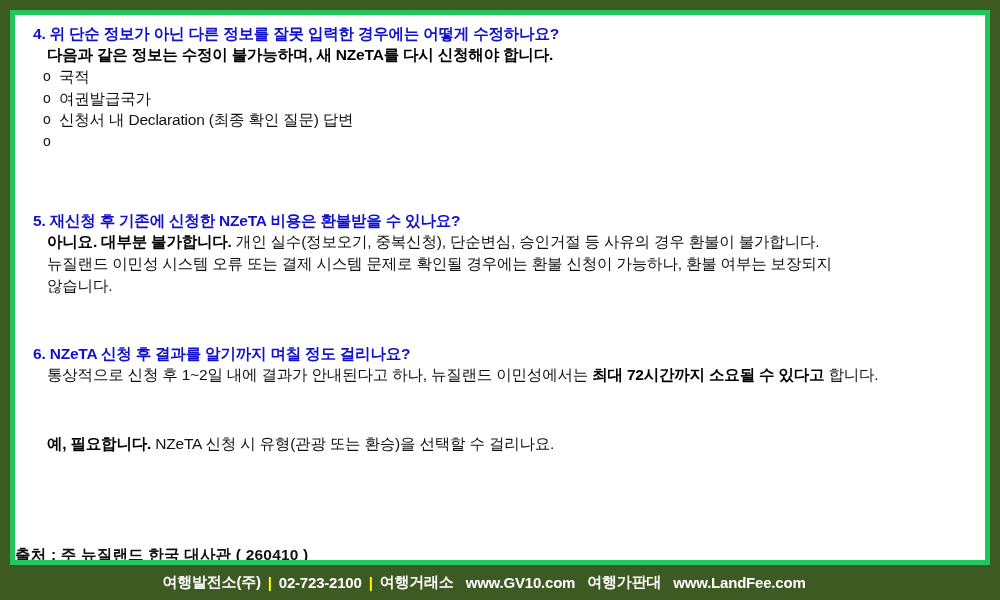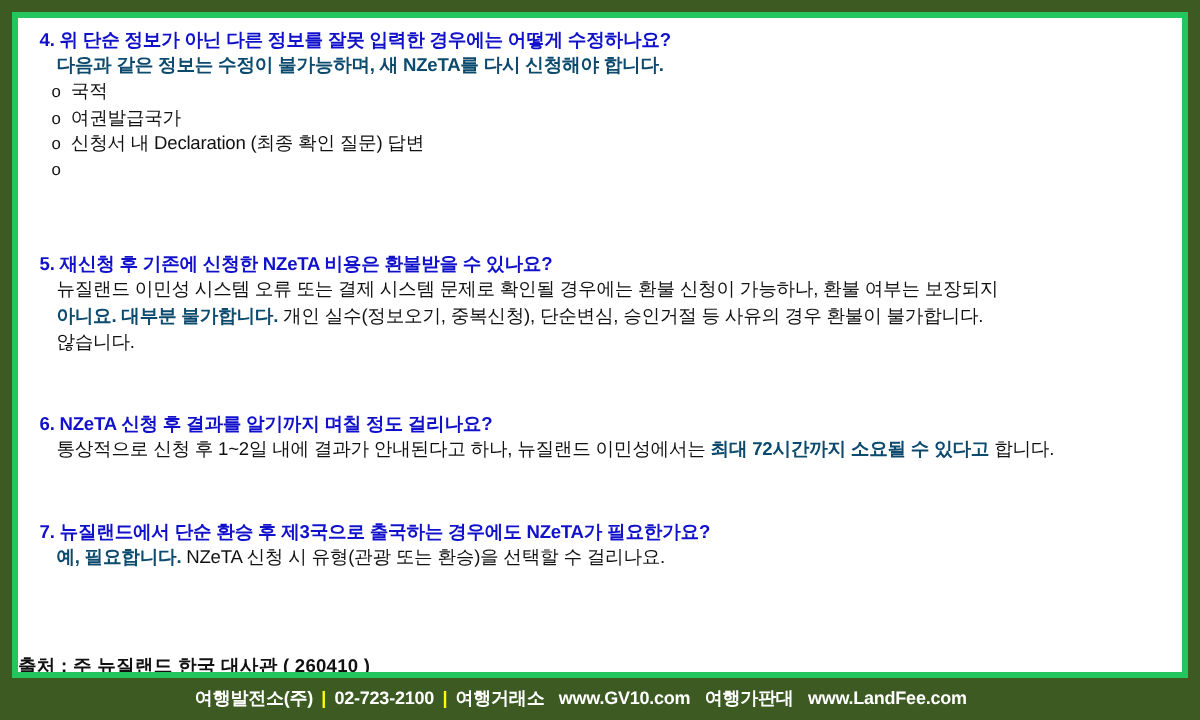--- a/index.html
+++ b/index.html
@@ -64,21 +64,21 @@
   .a-line {
     color: #111111;
     font-size: 15.5px;
     line-height: 22px;
     padding-left: 14px;
     letter-spacing: -0.2px;
     white-space: nowrap;
   }
 
   .hl {
-    color: #0c4a6e;
+    color: #000000;
     font-weight: bold;
   }
 
   .bullet-list {
     margin: 0;
     padding: 0;
     list-style: none;
   }
 
   .bullet-item {
@@ -169,32 +169,31 @@
             <span>신청서 내 Declaration (최종 확인 질문) 답변</span>
           </li>
           <li class="bullet-item">
             <span class="dot">o</span>
           </li>
         </ul>
       </div>
 
       <div class="qa-block" style="top: 195px;">
         <div class="q-line">5. 재신청 후 기존에 신청한 NZeTA 비용은 환불받을 수 있나요?</div>
+        <div class="a-line"><span class="hl">아니요. 대부분 불가합니다.</span><span> 개인 실수(정보오기, 중복신청), 단순변심, 승인거절 등 사유의 경우 환불이 불가합니다.</span></div>
         <div class="a-line">뉴질랜드 이민성 시스템 오류 또는 결제 시스템 문제로 확인될 경우에는 환불 신청이 가능하나, 환불 여부는 보장되지</div>
-        <div class="a-line"><span class="hl">아니요. 대부분 불가합니다.</span><span> 개인 실수(정보오기, 중복신청), 단순변심, 승인거절 등 사유의 경우 환불이 불가합니다.</span></div>
         <div class="a-line">않습니다.</div>
       </div>
 
       <div class="qa-block" style="top: 328px;">
         <div class="q-line">6. NZeTA 신청 후 결과를 알기까지 며칠 정도 걸리나요?</div>
         <div class="a-line"><span>통상적으로 신청 후 1~2일 내에 결과가 안내된다고 하나, 뉴질랜드 이민성에서는 </span><span class="hl">최대 72시간까지 소요될 수 있다고</span><span> 합니다.</span></div>
       </div>
 
       <div class="qa-block" style="top: 418px;">
-        <div class="q-line">7. 뉴질랜드에서 단순 환승 후 제3국으로 출국하는 경우에도 NZeTA가 필요한가요?</div>
         <div class="a-line"><span class="hl">예, 필요합니다.</span><span> NZeTA 신청 시 유형(관광 또는 환승)을 선택할 수 걸리나요.</span></div>
       </div>
 
       <div class="source-line" style="top: 530px;">출처 : 주 뉴질랜드 한국 대사관 ( 260410 )</div>
 
     </div>
   </div>
 
   <div class="footer">
     <div class="footer-text">

